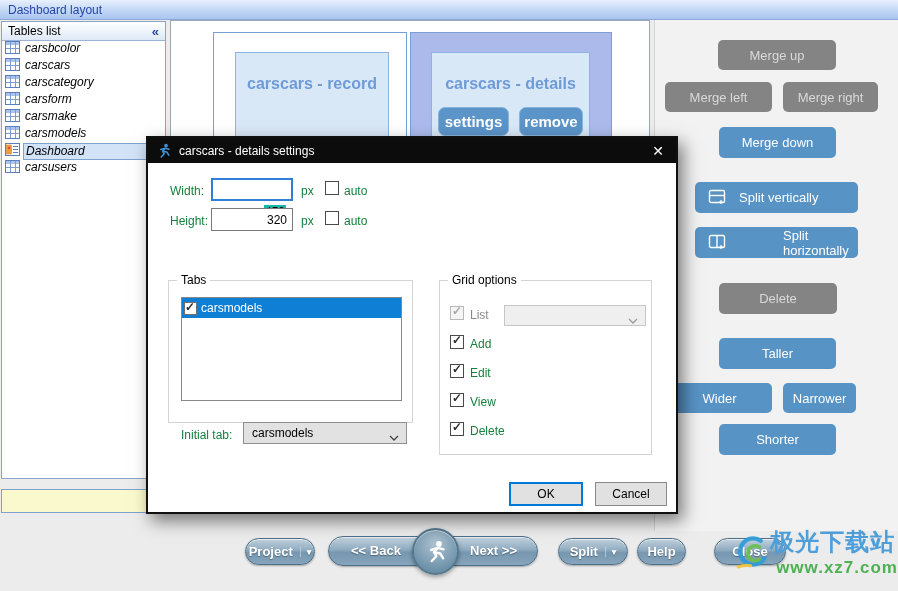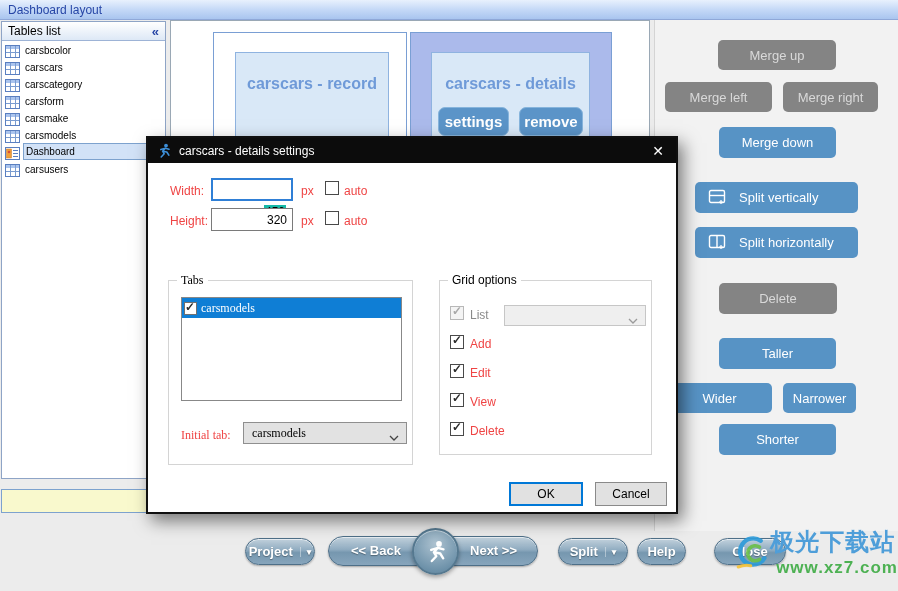--- a/index.html
+++ b/index.html
@@ -23,22 +23,22 @@
     background:#fff; border:1px solid #8ea4c6;
   }
   .sidebar-header {
     height:19px; background:linear-gradient(#ffffff, #dde8f6);
     border-bottom:1px solid #9db3d6;
     display:flex; align-items:center; justify-content:space-between;
     padding:0 6px; font-size:12px; color:#000;
   }
   .collapse { color:#2746a6; font-weight:bold; font-size:13px; cursor:default; }
   .sb-item {
-    height:17px; display:flex; align-items:flex-end; padding-left:3px;
-    font-size:10px; color:#000; white-space:nowrap;
+    height:17px; display:flex; align-items:flex-start; padding-left:3px;
+    font-size:12px; color:#000; white-space:nowrap;font-style:italic;
   }
   .sb-item svg { margin-right:3px; flex:none; }
   .sb-label { padding:0 2px; line-height:15px; }
   .sb-item.selected .sb-label {
     background:#d2e2f7; border:1px solid #7da2ce; flex:1; margin-right:1px;
   }
   
   .yellow-strip {
     position:absolute; left:1px; top:489px; width:649px; height:24px;
     background:#f9f9cd; border:1px solid #7da2ce;
@@ -115,21 +115,21 @@
     position:absolute; left:146px; top:136px; width:532px; height:378px;
     background:#fff; border:2px solid #101010; z-index:10;
     box-shadow:5px 7px 16px rgba(0,0,0,.5);
   }
   .dlg-titlebar {
     position:absolute; left:0; top:0; width:100%; height:25px; background:#0c0c0c;
     display:flex; align-items:center; padding:0 8px; color:#fff; font-size:12px;
   }
   .dlg-title { margin-left:7px; flex:1; }
   .dlg-close { color:#fff; font-size:14px; cursor:pointer; padding:0 4px; }
-  .dlg-label { position:absolute; font-size:12px; color:#ef4444; }
+  .dlg-label { position:absolute; font-size:12px; color:#15803d; }
   .dlg-input {
     position:absolute; background:#fff; font-size:12px; color:#000;
     display:flex; align-items:center; justify-content:flex-end; padding-right:5px;
   }
   .input-focus { border:2px solid #2f7fd6; }
   .input-plain { border:1px solid #7a7a7a; }
   .sel { background:#14b8a6; padding:0 1px;margin-top:45px; }
   .cb {
     position:absolute; width:14px; height:14px; background:#fff; border:1px solid #494949;
   }
@@ -288,21 +288,21 @@
   <div class="lay-btn lay-blue with-icon" style="left:695px; top:182px; width:163px; height:31px;">
     <span class="lay-icon">
         <svg width="19" height="17" viewBox="0 0 19 17">
           <rect x="1.5" y="1.5" width="15" height="12" rx="1.5" fill="none" stroke="#fff" stroke-width="1.4"></rect>
           <line x1="1.5" y1="6.5" x2="16.5" y2="6.5" stroke="#fff" stroke-width="1.4"></line>
           <path d="M13 11v4 M11 13h4" stroke="#fff" stroke-width="1.2"></path>
         </svg>
       </span>
     <span>Split vertically</span>
   </div>
-  <div class="lay-btn lay-blue with-icon" style="left:695px; top:227px; width:163px; height:31px;">
+  <div class="lay-btn lay-blue with-icon" style="left:695px; top:227px; width:163px; height:31px;gap:44px;">
     <span class="lay-icon">
         <svg width="19" height="17" viewBox="0 0 19 17">
           <rect x="1.5" y="1.5" width="15" height="12" rx="1.5" fill="none" stroke="#fff" stroke-width="1.4"></rect>
           <line x1="9" y1="1.5" x2="9" y2="13.5" stroke="#fff" stroke-width="1.4"></line>
           <path d="M13 11v4 M11 13h4" stroke="#fff" stroke-width="1.2"></path>
         </svg>
       </span>
     <span>Split horizontally</span>
   </div>
   <div class="lay-btn lay-gray" style="left:719px; top:283px; width:118px; height:31px;">Delete</div>
@@ -363,21 +363,21 @@
     <span class="dlg-label" style="left:196px; top:46px;">auto</span>
 
     <span class="dlg-label" style="left:22px; top:76px;">Height:</span>
     <div class="dlg-input input-plain" style="left:63px; top:70px; width:82px; height:23px;">
       <span>320</span>
     </div>
     <span class="dlg-label" style="left:153px; top:76px;">px</span>
     <span class="cb" style="left:177px; top:73px;"></span>
     <span class="dlg-label" style="left:196px; top:76px;">auto</span>
 
-    <div class="fieldset" style="left:20px; top:142px; width:245px; height:185px;font-family:Liberation Serif, serif;">
+    <div class="fieldset" style="left:20px; top:142px; width:245px; height:143px;">
       <span class="fieldset-legend">Tabs</span>
       <div class="listbox">
         <div class="list-row">
           <span class="list-cb">
               <span class="check">✓</span>
             </span>
           <span>carsmodels</span>
         </div>
       </div>
       <span class="dlg-label" style="left:12px; top:147px;">Initial tab:</span>

